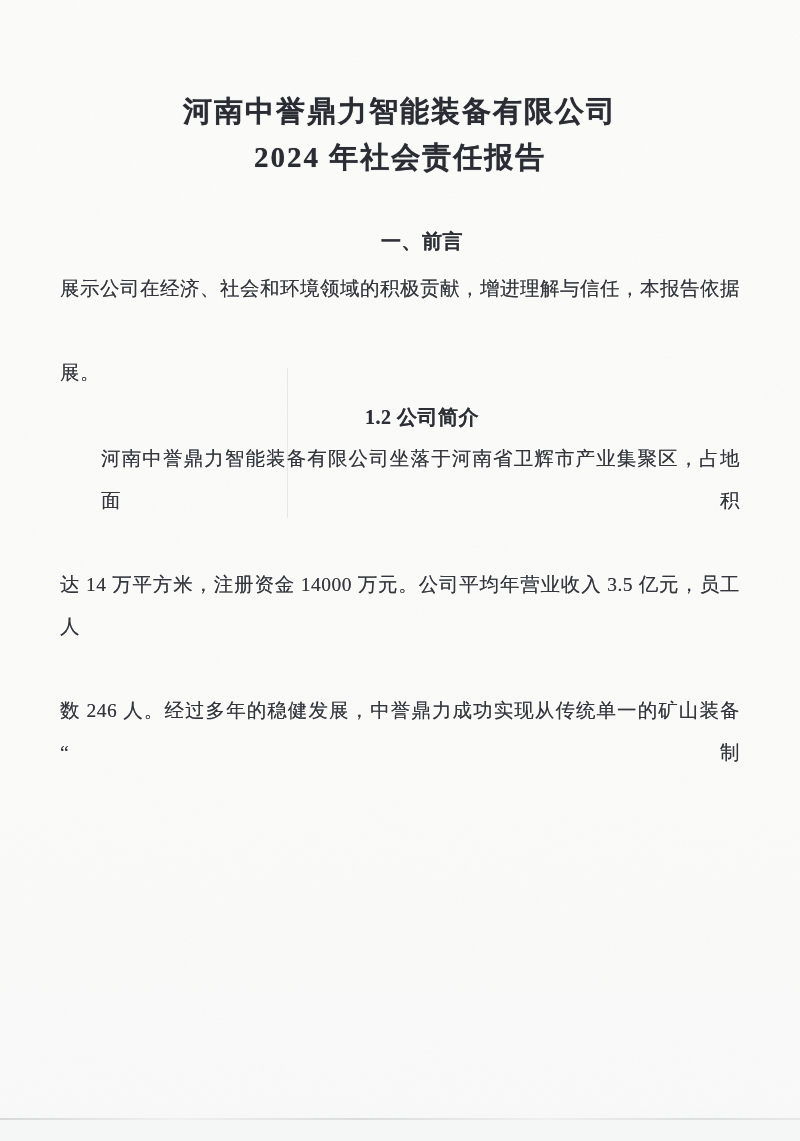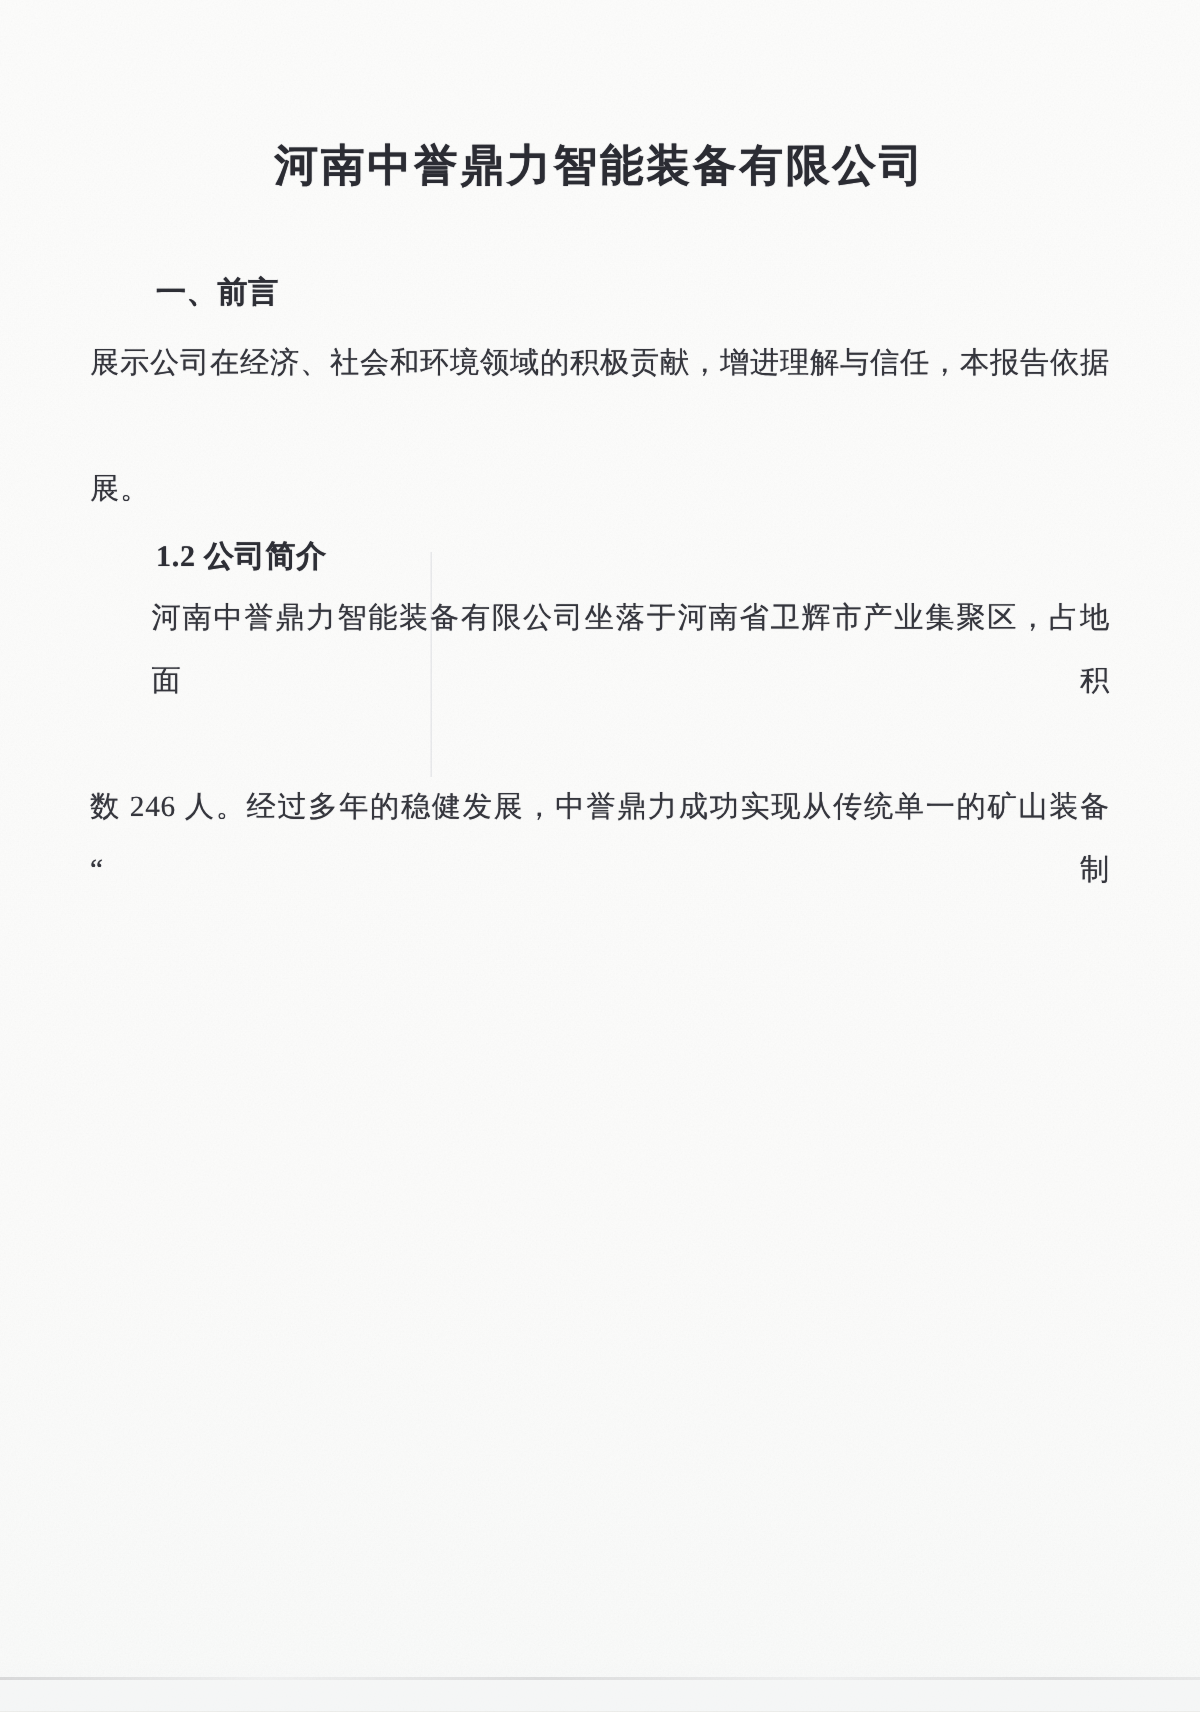--- a/index.html
+++ b/index.html
@@ -82,20 +82,21 @@
     font-size: 19.5px;
     letter-spacing: 0.5px;
   }
   .sec-heading, .sub-heading {
     line-height: 42px;
     margin-left: 44px;
     font-weight: 700;
     font-size: 20px;
     color: #2e2f36;
     text-shadow: 0 0 0.6px rgba(45,45,55,0.7);
+    text-align: center;
   }
   .para {
     line-height: 42px;
     color: #35363d;
     text-shadow: 0 0 0.6px rgba(50,50,62,0.65);
   }
   .para .line {
     text-align: justify;
   }
   .para .line.fill::after {
@@ -121,30 +122,32 @@
       <feColorMatrix type="saturate" values="0"></feColorMatrix>
     </filter>
     <rect width="800" height="1141" filter="url(#paperNoise)"></rect>
   </svg>
 
   <div class="scan-streak"></div>
 
   <div class="content">
     <div class="title-wrap">
       <div class="title-line">河南中誉鼎力智能装备有限公司</div>
+      <div class="title-line">2024 年社会责任报告</div>
     </div>
     <div class="doc-body" id="doc-body">
         <div class="sec-heading mt-h">一、前言</div>
         <div class="para mt-sm">
           <div class="line fill">展示公司在经济、社会和环境领域的积极贡献，增进理解与信任，本报告依据</div>
           <div class="line">展。</div>
         </div>
         <div class="sub-heading mt-h">1.2 公司简介</div>
         <div class="para">
           <div class="line indent fill">河南中誉鼎力智能装备有限公司坐落于河南省卫辉市产业集聚区，占地面积</div>
+          <div class="line fill">达 14 万平方米，注册资金 14000 万元。公司平均年营业收入 3.5 亿元，员工人</div>
           <div class="line fill">数 246 人。经过多年的稳健发展，中誉鼎力成功实现从传统单一的矿山装备“制</div>
         </div>
       </div>
   </div>
 
   <div class="scan-edge-line"></div>
   <div class="scan-edge-below"></div>
 </div>
 
 </body></html>

